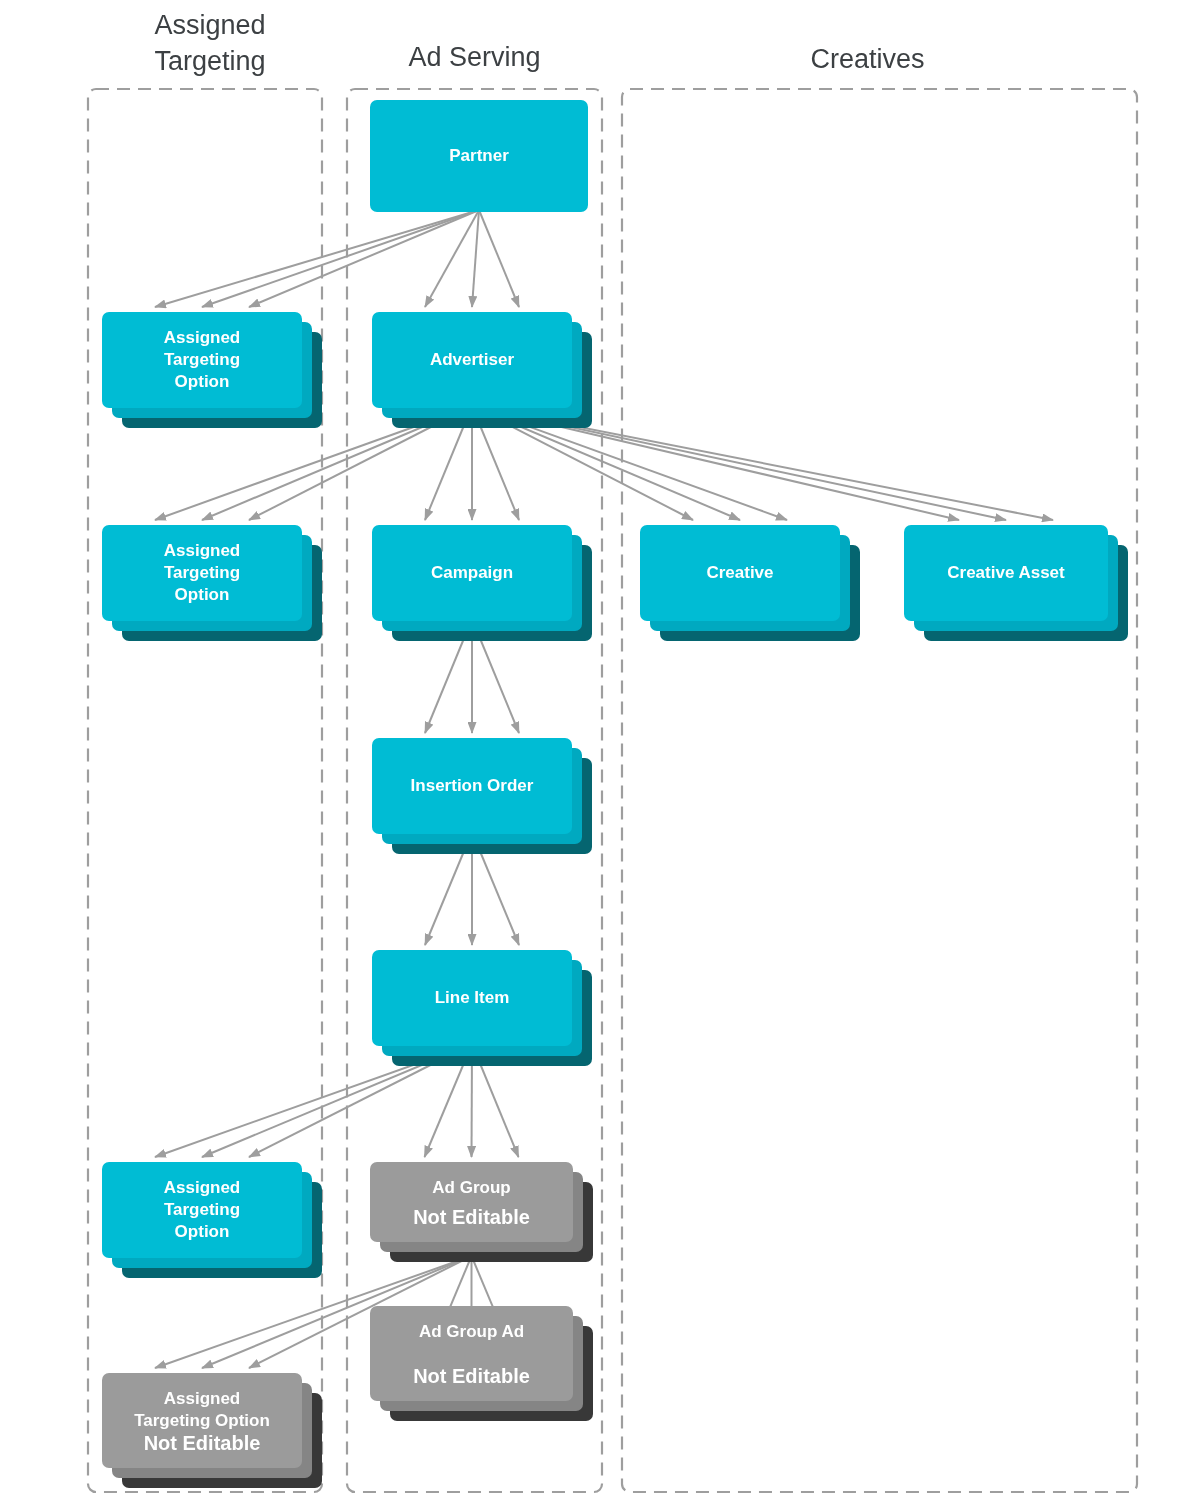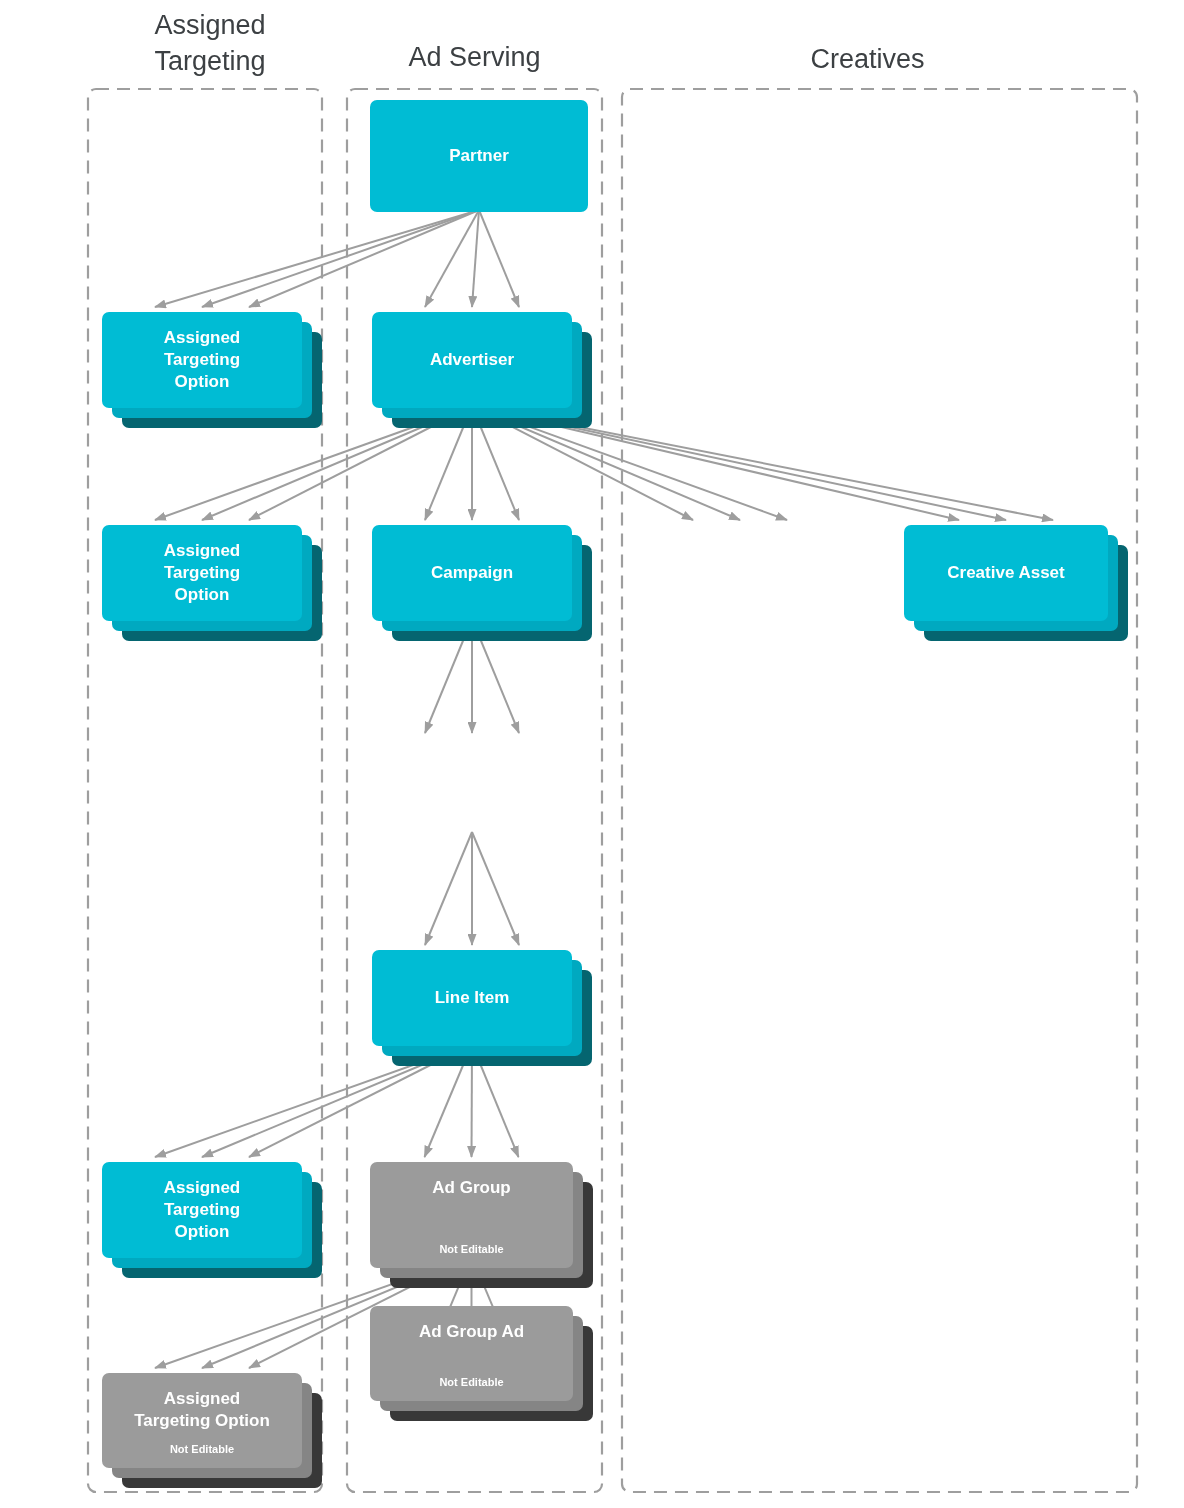--- a/index.html
+++ b/index.html
@@ -36,21 +36,21 @@
   .gray .face{background:var(--gray,#9B9B9B);}
   .gray .l1{background:var(--grayMid,#858585);}
   .gray .l2{background:var(--grayDark,#383838);}
   .face{
     display:flex;flex-direction:column;
     align-items:center;justify-content:center;
     color:#ffffff;text-align:center;font-weight:bold;
   }
   .label{font-size:17px;line-height:1.28;white-space:pre-line;}
   .with-sub .face{justify-content:space-between;padding:15px 8px 13px 8px;box-sizing:border-box;}
-  .sublabel{font-size:11px;}
+  .sublabel{font-size:20px;}
 </style>
 </head>
 <body>
 
 <div id="stage">
 
   <svg id="arrows" width="1184" height="1508">
     <defs>
       <marker id="ah" markerWidth="12" markerHeight="9" refX="11" refY="4.5" orient="auto" markerUnits="userSpaceOnUse">
         <path d="M0,0 L12,4.5 L0,9 Z" fill="#9E9E9E"></path>
@@ -165,49 +165,63 @@
   </div>
 
   <div class="node teal" style="left:352px;top:525px;width:200px;height:96px;">
     <div class="layer l2"></div>
     <div class="layer l1"></div>
     <div class="face">
         <div class="label">Campaign</div>
       </div>
   </div>
 
+  <div class="node teal" style="left:620px;top:525px;width:200px;height:96px;">
+    <div class="layer l2"></div>
+    <div class="layer l1"></div>
+    <div class="face">
+        <div class="label">Creative</div>
+      </div>
+  </div>
 
   <div class="node teal" style="left:884px;top:525px;width:204px;height:96px;">
     <div class="layer l2"></div>
     <div class="layer l1"></div>
     <div class="face">
         <div class="label">Creative Asset</div>
       </div>
   </div>
 
+  <div class="node teal" style="left:352px;top:738px;width:200px;height:96px;">
+    <div class="layer l2"></div>
+    <div class="layer l1"></div>
+    <div class="face">
+        <div class="label">Insertion Order</div>
+      </div>
+  </div>
 
   <div class="node teal" style="left:352px;top:950px;width:200px;height:96px;">
     <div class="layer l2"></div>
     <div class="layer l1"></div>
     <div class="face">
         <div class="label">Line Item</div>
       </div>
   </div>
 
   <div class="node teal" style="left:82px;top:1162px;width:200px;height:96px;">
     <div class="layer l2"></div>
     <div class="layer l1"></div>
     <div class="face">
         <div class="label">Assigned
 Targeting
 Option</div>
       </div>
   </div>
 
-  <div class="node gray with-sub" style="left:350px;top:1162px;width:203px;height:106px;">
+  <div class="node gray with-sub" style="left:350px;top:1162px;width:203px;height:80px;">
     <div class="layer l2"></div>
     <div class="layer l1"></div>
     <div class="face">
       <div class="label">Ad Group</div>
       <div class="sublabel">Not Editable</div>
     </div>
   </div>
 
   <div class="node gray with-sub" style="left:82px;top:1373px;width:200px;height:95px;">
     <div class="layer l2"></div>

